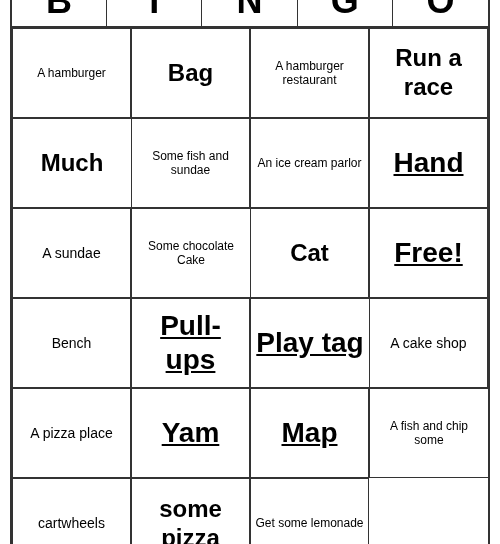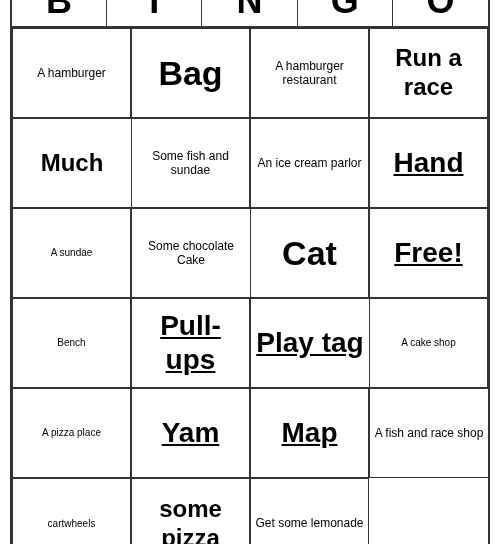--- a/index.html
+++ b/index.html
@@ -52,24 +52,24 @@
       border-bottom: none;
       align-items: center;
     }
     .cell-text {
       line-height: 1.2;
     }
     .size-small {
       font-size: 12px;
     }
     .size-medium {
-      font-size: 10px;
+      font-size: 14px;
     }
     .size-large {
-      font-size: 34px;
+      font-size: 24px;
       font-weight: bold;
     }
     .size-xlarge {
       font-size: 28px;
       font-weight: bold;
       text-decoration: underline;
     }
     .size-xxlarge {
       font-size: 24px;
       font-weight: bold;
@@ -138,21 +138,21 @@
       <div class="bingo-cell">
         <span class="cell-text size-medium">A pizza place</span>
       </div>
       <div class="bingo-cell">
         <span class="cell-text size-xlarge">Yam</span>
       </div>
       <div class="bingo-cell">
         <span class="cell-text size-xlarge">Map</span>
       </div>
       <div class="bingo-cell">
-        <span class="cell-text size-small">A fish and race shop</span>
+        <span class="cell-text size-small">A fish and chip some</span>
       </div>
       <div class="bingo-cell">
         <span class="cell-text size-medium">cartwheels</span>
       </div>
       <div class="bingo-cell">
         <span class="cell-text size-xxlarge">some pizza</span>
       </div>
       <div class="bingo-cell">
         <span class="cell-text size-small">Get some lemonade</span>
       </div>

